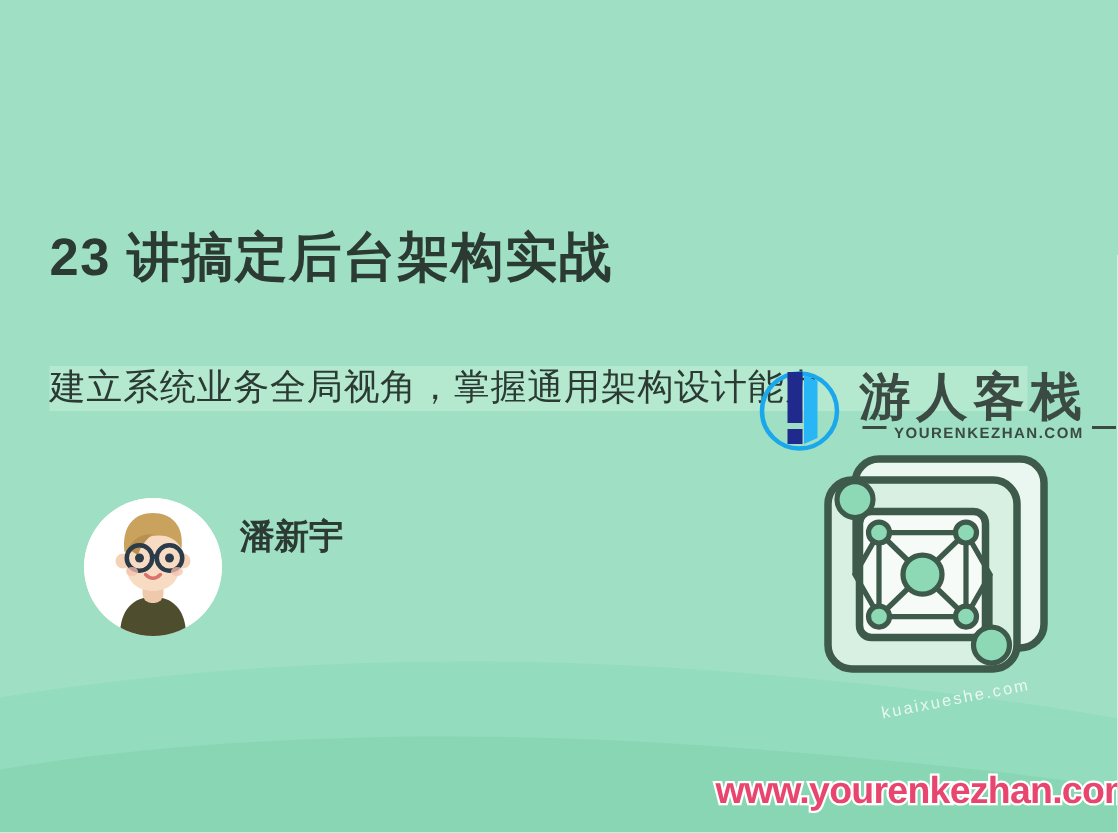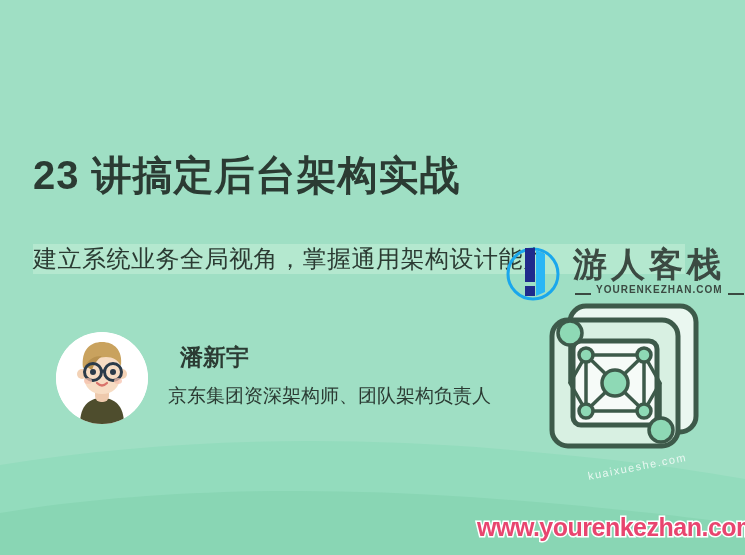--- a/index.html
+++ b/index.html
@@ -24,21 +24,21 @@
     width: 745px;
     height: 160px;
     pointer-events: none;
   }
 
   
   .title {
     position: absolute;
     left: 33px;
     top: 148px;
-    font-size: 40px;
+    font-size: 35px;
     font-weight: bold;
     color: #2b3b33;
     letter-spacing: 1px;
     white-space: nowrap;
   }
 
   
   .subtitle-wrap {
     position: absolute;
     left: 33px;
@@ -69,21 +69,21 @@
     left: 56px;
     top: 332px;
     width: 92px;
     height: 92px;
     border-radius: 50%;
     overflow: hidden;
     background: #ffffff;
   }
   .author-name {
     position: absolute;
-    left: 180px;
+    left: 160px;
     top: 342px;
     font-size: 23px;
     font-weight: bold;
     color: #2b3b33;
     white-space: nowrap;
   }
   .author-role {
     position: absolute;
     left: 168px;
     top: 383px;
@@ -121,21 +121,21 @@
   .wm-url {
     position: absolute;
     left: 70px;
     top: 40px;
     font-size: 10px;
     font-weight: bold;
     color: #3b4a42;
     letter-spacing: 1px;
     white-space: nowrap;
     display: flex;
-    align-items: flex-end;
+    align-items: flex-start;
     gap: 5px;
   }
   .wm-url .dash {
     display: inline-block;
     width: 16px;
     height: 2px;
     background: #3b4a42;
   }
 
   
@@ -216,21 +216,20 @@
       <circle cx="57" cy="40" r="3" fill="#2b3b4a"></circle>
 
       <ellipse cx="32" cy="49" rx="4" ry="3" fill="#f6c2ad" opacity="0.75"></ellipse>
       <ellipse cx="62" cy="49" rx="4" ry="3" fill="#f6c2ad" opacity="0.75"></ellipse>
 
       <path d="M41,51 Q46,56 51,51" fill="none" stroke="#d9736b" stroke-width="2.2" stroke-linecap="round"></path>
     </svg>
   </div>
 
   <div class="author-name">潘新宇</div>
-  <div class="author-role">京东集团资深架构师、团队架构负责人</div>
 
   <div class="wm-logo">
     <svg class="wm-mark" viewBox="0 0 56 56">
       <circle cx="28" cy="28" r="25" fill="none" stroke="#1aa7ec" stroke-width="3"></circle>
       <rect x="20" y="2" width="10" height="34" fill="#1f2a8c"></rect>
       <rect x="20" y="40" width="10" height="10" fill="#1f2a8c"></rect>
       <path d="M31,4 L40,8 L40,46 L31,50 Z" fill="#29b6f6"></path>
     </svg>
     <div class="wm-cn">游人客栈</div>
     <div class="wm-url">

